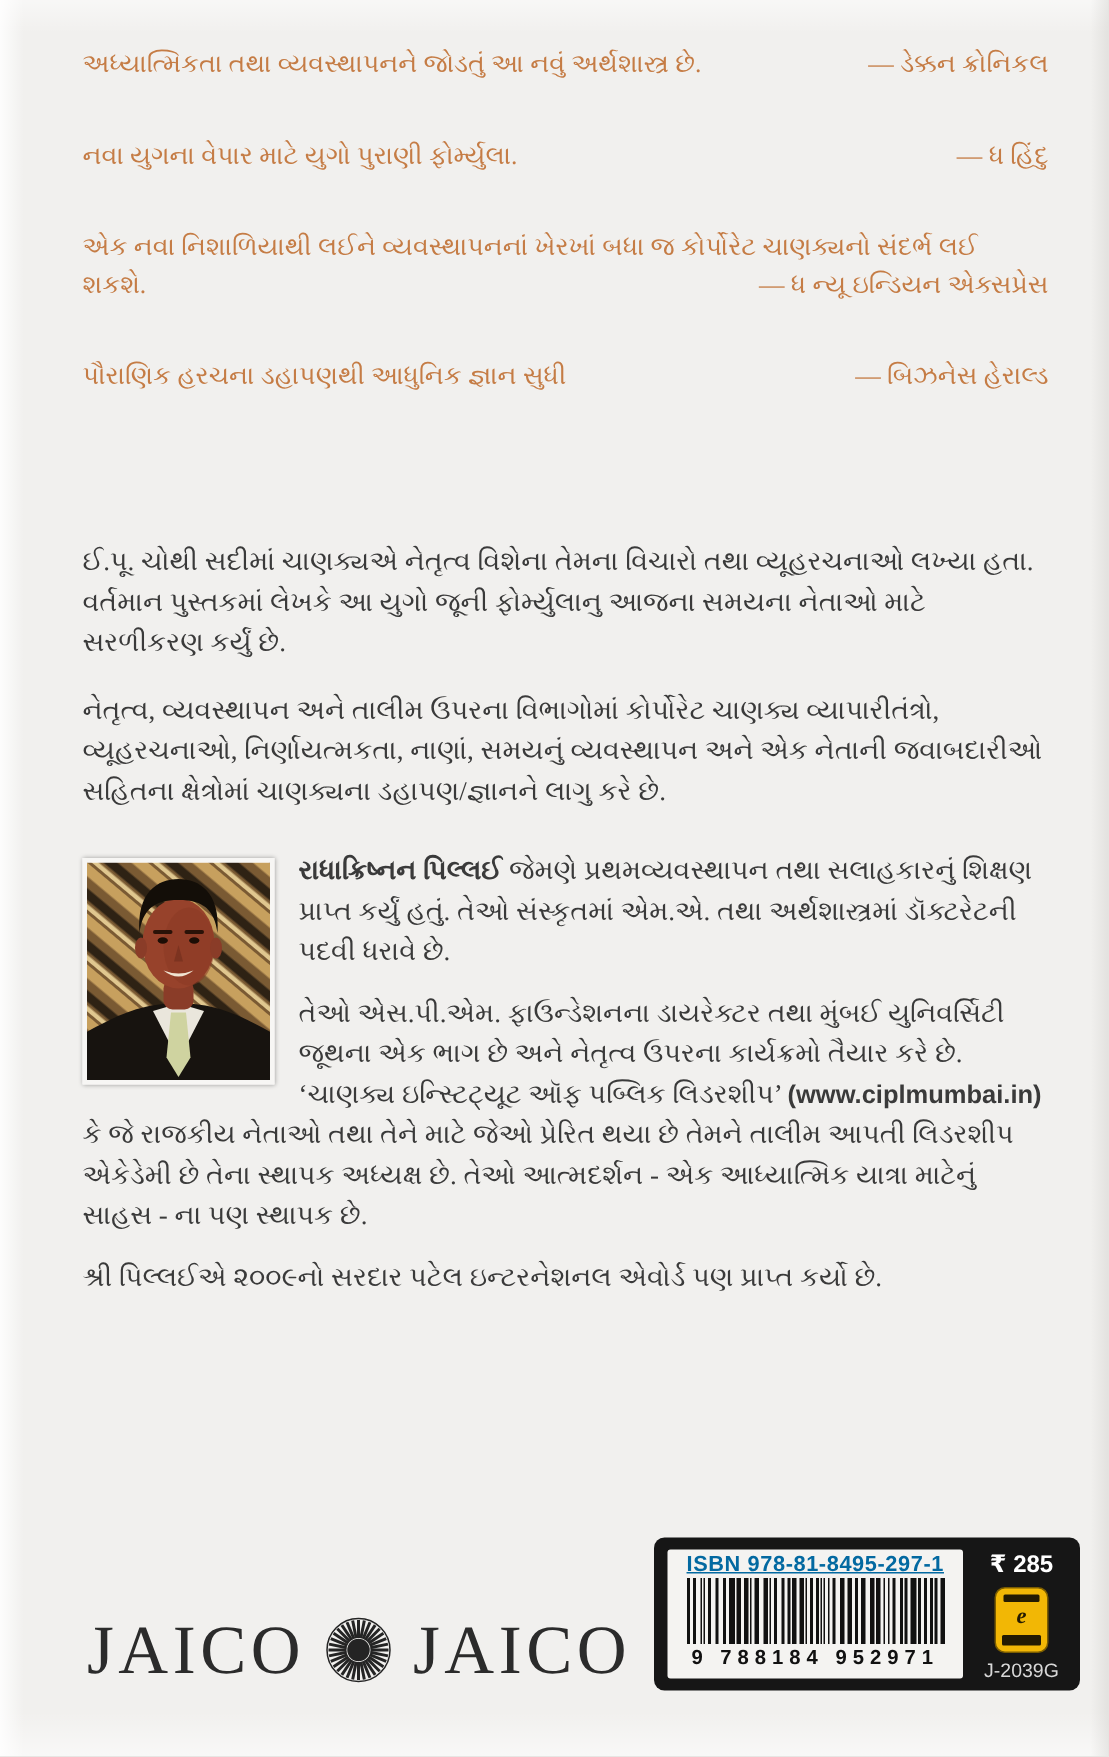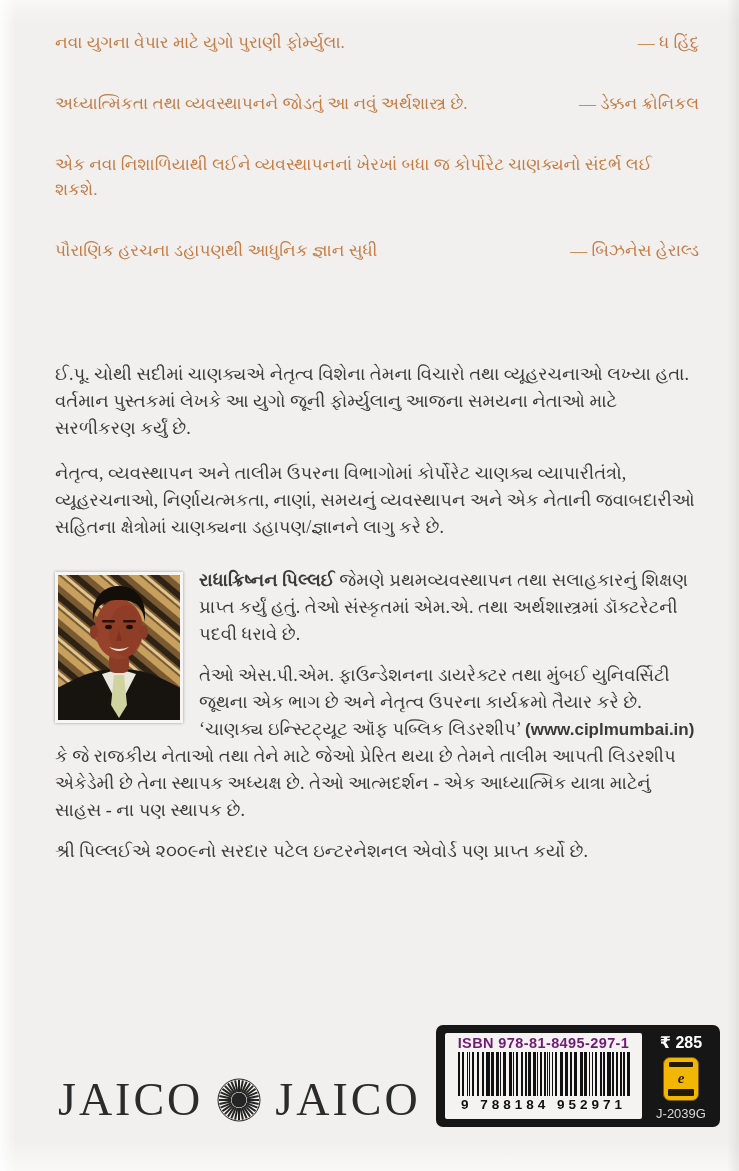--- a/index.html
+++ b/index.html
@@ -48,21 +48,21 @@
   
   .bcode{
     position:absolute;right:19px;bottom:44px;width:284px;height:102px;
     background:#161616;border-radius:7px;display:flex;align-items:stretch;
     font-family:"Liberation Sans","DejaVu Sans",sans-serif;
   }
   .bc-white{
     flex:1;margin:8px 0 8px 9px;background:#f4f3f1;border-radius:2px;
     display:flex;flex-direction:column;align-items:center;padding:2px 6px 3px 6px;overflow:hidden;
   }
-  .isbn-label{font-weight:bold;font-size:14.5px;color:#701a75;letter-spacing:.4px;white-space:nowrap;}
+  .isbn-label{font-weight:bold;font-size:14.5px;color:#0369a1;letter-spacing:.4px;white-space:nowrap;text-decoration:underline;}
   .bars{align-self:stretch;height:44px;margin:1px 4px 0 4px;display:flex;align-items:stretch;justify-content:center;}
   .bars i{background:#111;display:block;}
   .bars s{display:block;}
   .digits{font-weight:bold;font-size:13.5px;color:#111;letter-spacing:4px;margin-top:1px;white-space:nowrap;}
   .bc-right{
     width:74px;display:flex;flex-direction:column;align-items:center;
     justify-content:space-between;padding:8px 2px 6px 2px;
   }
   .price{color:#fff;font-weight:bold;font-size:16px;}
   .ebadge{
@@ -76,29 +76,30 @@
   .ebadge .microbar{width:26px;height:7px;background:#231a02;border-radius:1px;}
   .jcode{color:#d8d8d8;font-size:13px;}
 </style>
 </head>
 <body>
 
 <div class="page">
 
   <div class="quotes">
     <div class="quote">
+      <span class="qtext">અધ્યાત્મિકતા તથા વ્યવસ્થાપનને જોડતું આ નવું અર્થશાસ્ત્ર છે.</span>
+      <span class="attr">— ડેક્કન ક્રોનિકલ</span>
+    </div>
+    <div class="quote">
       <span class="qtext">નવા યુગના વેપાર માટે યુગો પુરાણી ફોર્મ્યુલા.</span>
       <span class="attr">— ધ હિંદુ</span>
     </div>
     <div class="quote">
-      <span class="qtext">અધ્યાત્મિકતા તથા વ્યવસ્થાપનને જોડતું આ નવું અર્થશાસ્ત્ર છે.</span>
-      <span class="attr">— ડેક્કન ક્રોનિકલ</span>
-    </div>
-    <div class="quote">
       <span class="qtext">એક નવા નિશાળિયાથી લઈને વ્યવસ્થાપનનાં ખેરખાં બધા જ કોર્પોરેટ ચાણક્યનો સંદર્ભ લઈ શકશે.</span>
+      <span class="attr">— ધ ન્યૂ ઇન્ડિયન એક્સપ્રેસ</span>
     </div>
     <div class="quote">
       <span class="qtext">પૌરાણિક હરચના ડહાપણથી આધુનિક જ્ઞાન સુધી</span>
       <span class="attr">— બિઝનેસ હેરાલ્ડ</span>
     </div>
   </div>
 
   <div class="desc">
     <p>ઈ.પૂ. ચોથી સદીમાં ચાણક્યએ નેતૃત્વ વિશેના તેમના વિચારો તથા વ્યૂહરચનાઓ લખ્યા હતા. વર્તમાન પુસ્તકમાં લેખકે આ યુગો જૂની ફોર્મ્યુલાનુ આજના સમયના નેતાઓ માટે સરળીકરણ કર્યું છે.</p>
     <p>નેતૃત્વ, વ્યવસ્થાપન અને તાલીમ ઉપરના વિભાગોમાં કોર્પોરેટ ચાણક્ય વ્યાપારીતંત્રો, વ્યૂહરચનાઓ, નિર્ણાયત્મકતા, નાણાં, સમયનું વ્યવસ્થાપન અને એક નેતાની જવાબદારીઓ સહિતના ક્ષેત્રોમાં ચાણક્યના ડહાપણ/જ્ઞાનને લાગુ કરે છે.</p>

